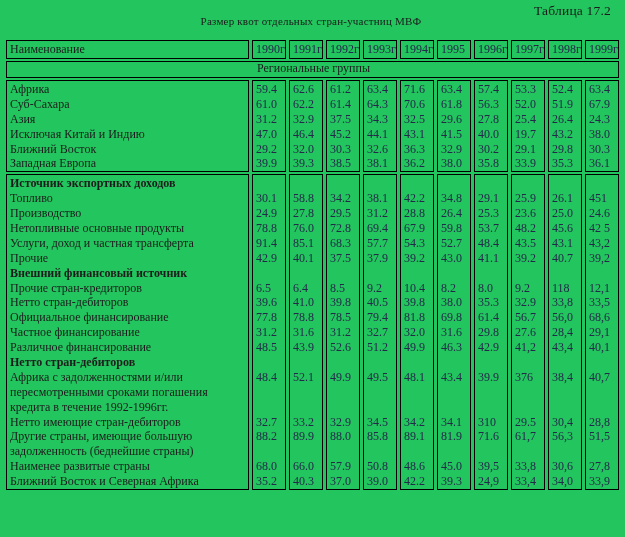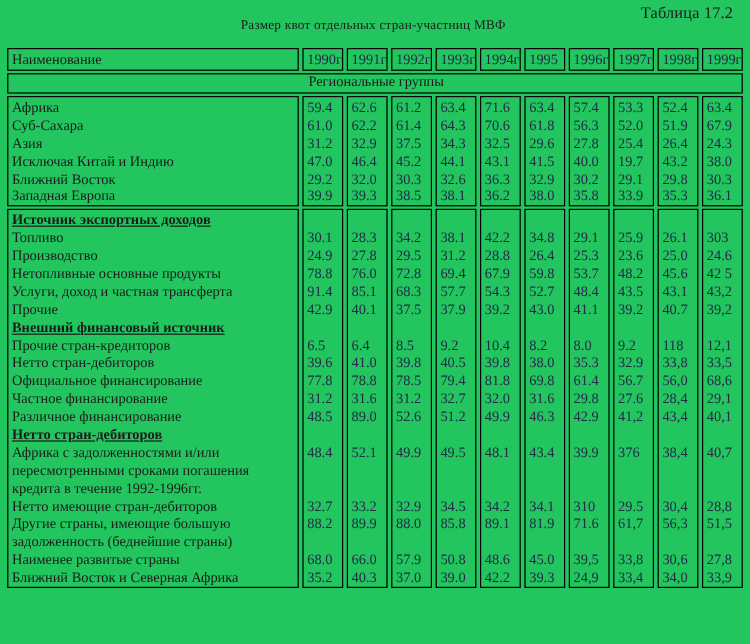--- a/index.html
+++ b/index.html
@@ -9,21 +9,21 @@
   .title{position:absolute;top:15px;left:0;width:622px;text-align:center;font-size:11px;letter-spacing:.2px;}
   table.quota{position:absolute;left:3px;top:38px;width:619px;table-layout:fixed;
               border-collapse:separate;border-spacing:3px 2px;}
   td{box-sizing:border-box;border:1.5px solid #000;padding:0 1px 0 3px;
      font-size:12px;vertical-align:top;overflow:hidden;}
   tr.single td{height:19px;line-height:16px;}
   td.sect{height:17px;line-height:13px;}
   td.center{text-align:center;}
   td.blk{padding-top:1px;}
   .ln{height:14.9px;line-height:14.9px;white-space:nowrap;}
-  .bold{font-weight:bold;text-decoration:underline;}
+  .bold{font-weight:bold;}
   td.yr,.valcol .ln{color:#24294a;}
   td.lbl{color:#1c1c1c;}
 </style>
 </head>
 <body>
 
 <div class="page">
   <div class="caption">Таблица 17.2</div>
   <div class="title">Размер квот отдельных стран-участниц МВФ</div>
 
@@ -190,31 +190,31 @@
             <div class="ln">&nbsp;</div>
             <div class="ln">&nbsp;</div>
             <div class="ln">32.7</div>
             <div class="ln">88.2</div>
             <div class="ln">&nbsp;</div>
             <div class="ln">68.0</div>
             <div class="ln">35.2</div>
           </td>
           <td class="blk valcol">
             <div class="ln">&nbsp;</div>
-            <div class="ln">28.3</div>
+            <div class="ln">58.8</div>
             <div class="ln">27.8</div>
             <div class="ln">76.0</div>
             <div class="ln">85.1</div>
             <div class="ln">40.1</div>
             <div class="ln">&nbsp;</div>
             <div class="ln">6.4</div>
             <div class="ln">41.0</div>
             <div class="ln">78.8</div>
             <div class="ln">31.6</div>
-            <div class="ln">89.0</div>
+            <div class="ln">43.9</div>
             <div class="ln">&nbsp;</div>
             <div class="ln">52.1</div>
             <div class="ln">&nbsp;</div>
             <div class="ln">&nbsp;</div>
             <div class="ln">33.2</div>
             <div class="ln">89.9</div>
             <div class="ln">&nbsp;</div>
             <div class="ln">66.0</div>
             <div class="ln">40.3</div>
           </td>
@@ -374,21 +374,21 @@
             <div class="ln">&nbsp;</div>
             <div class="ln">&nbsp;</div>
             <div class="ln">30,4</div>
             <div class="ln">56,3</div>
             <div class="ln">&nbsp;</div>
             <div class="ln">30,6</div>
             <div class="ln">34,0</div>
           </td>
           <td class="blk valcol">
             <div class="ln">&nbsp;</div>
-            <div class="ln">303</div>
+            <div class="ln">451</div>
             <div class="ln">24.6</div>
             <div class="ln">42 5</div>
             <div class="ln">43,2</div>
             <div class="ln">39,2</div>
             <div class="ln">&nbsp;</div>
             <div class="ln">12,1</div>
             <div class="ln">33,5</div>
             <div class="ln">68,6</div>
             <div class="ln">29,1</div>
             <div class="ln">40,1</div>

